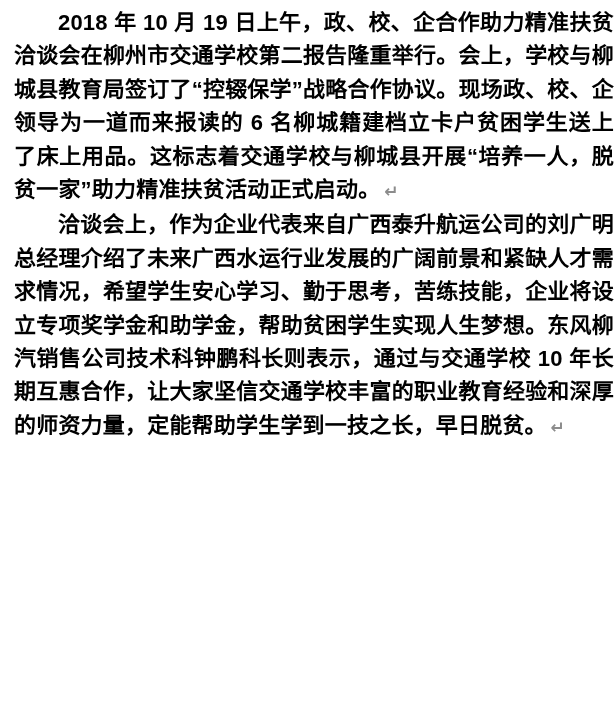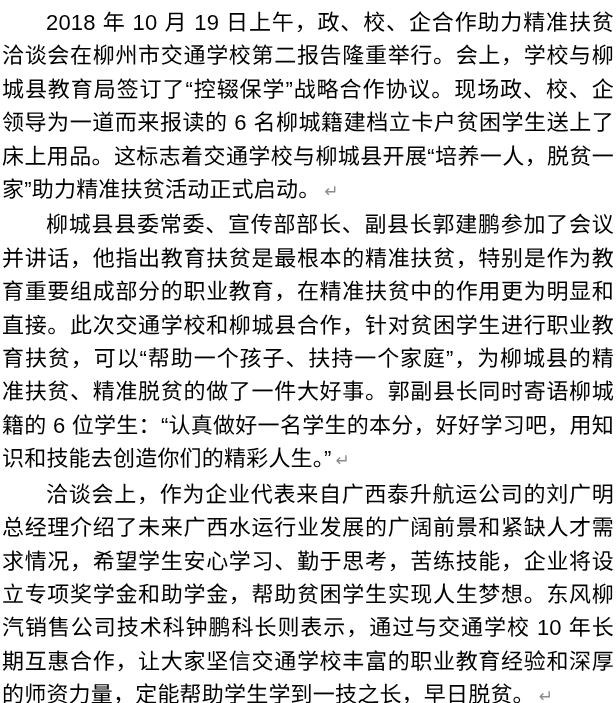--- a/index.html
+++ b/index.html
@@ -5,27 +5,28 @@
   html, body {
     margin: 0;
     padding: 0;
     background: #ffffff;
   }
   .doc-page {
     position: relative;
     width: 616px;
     height: 703px;
     box-sizing: border-box;
-    padding: 6px 2px 0 2px;
+    padding: 6px 2px 0 14px;
     background: #ffffff;
     color: #000000;
     font-family: "Liberation Sans", sans-serif;
     font-size: 22px;
     line-height: 33.4px;
     overflow: hidden;
+    font-weight: bold;
   }
   .doc-page p.para {
     margin: 0;
     padding: 0;
     text-indent: 2em;
     text-align: justify;
     text-justify: inter-character;
     letter-spacing: 0.2px;
   }
   .para-mark {
@@ -36,16 +37,15 @@
     padding-left: 4px;
     font-family: "DejaVu Sans", sans-serif;
   }
 </style>
 </head>
 <body>
 
 <div class="doc-page">
   <p class="para"><span>2018 年 10 月 19 日上午，政、校、企合作助力精准扶贫洽谈会在柳州市交通学校第二报告隆重举行。会上，学校与柳城县教育局签订了“控辍保学”战略合作协议。现场政、校、企领导为一道而来报读的 6 名柳城籍建档立卡户贫困学生送上了床上用品。这标志着交通学校与柳城县开展“培养一人，脱贫一家”助力精准扶贫活动正式启动。</span><span class="para-mark">↵</span></p>
 
-  <p class="para"><span>柳城县县委常委、宣传部部长、副县长郭建鹏参加了会议并讲话，他指出教育扶贫是最根本的精准扶贫，特别是作为教育重要组成部分的职业教育，在精准扶贫中的作用更为明显和直接。此次交通学校和柳城县合作，针对贫困学生进行职业教育扶贫，可以“帮助一个孩子、扶持一个家庭”，为柳城县的精准扶贫、精准脱贫的做了一件大好事。郭副县长同时寄语柳城籍的 6 位学生：“认真做好一名学生的本分，好好学习吧，用知识和技能去创造你们的精彩人生。”</span><span class="para-mark">↵</span></p>
 
   <p class="para"><span>洽谈会上，作为企业代表来自广西泰升航运公司的刘广明总经理介绍了未来广西水运行业发展的广阔前景和紧缺人才需求情况，希望学生安心学习、勤于思考，苦练技能，企业将设立专项奖学金和助学金，帮助贫困学生实现人生梦想。东风柳汽销售公司技术科钟鹏科长则表示，通过与交通学校 10 年长期互惠合作，让大家坚信交通学校丰富的职业教育经验和深厚的师资力量，定能帮助学生学到一技之长，早日脱贫。</span><span class="para-mark">↵</span></p>
 </div>
 
 </body></html>

